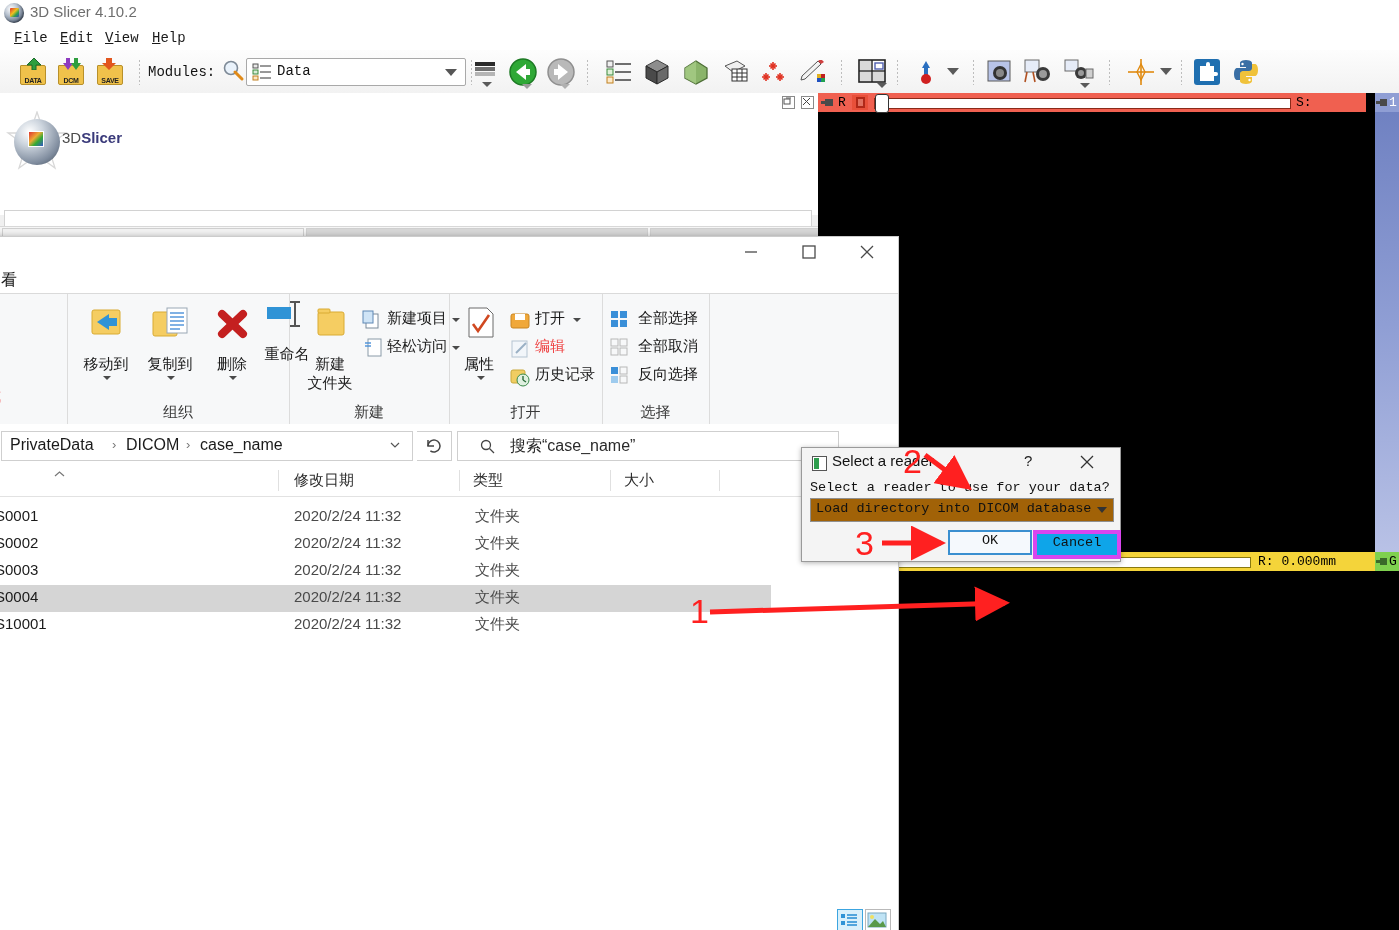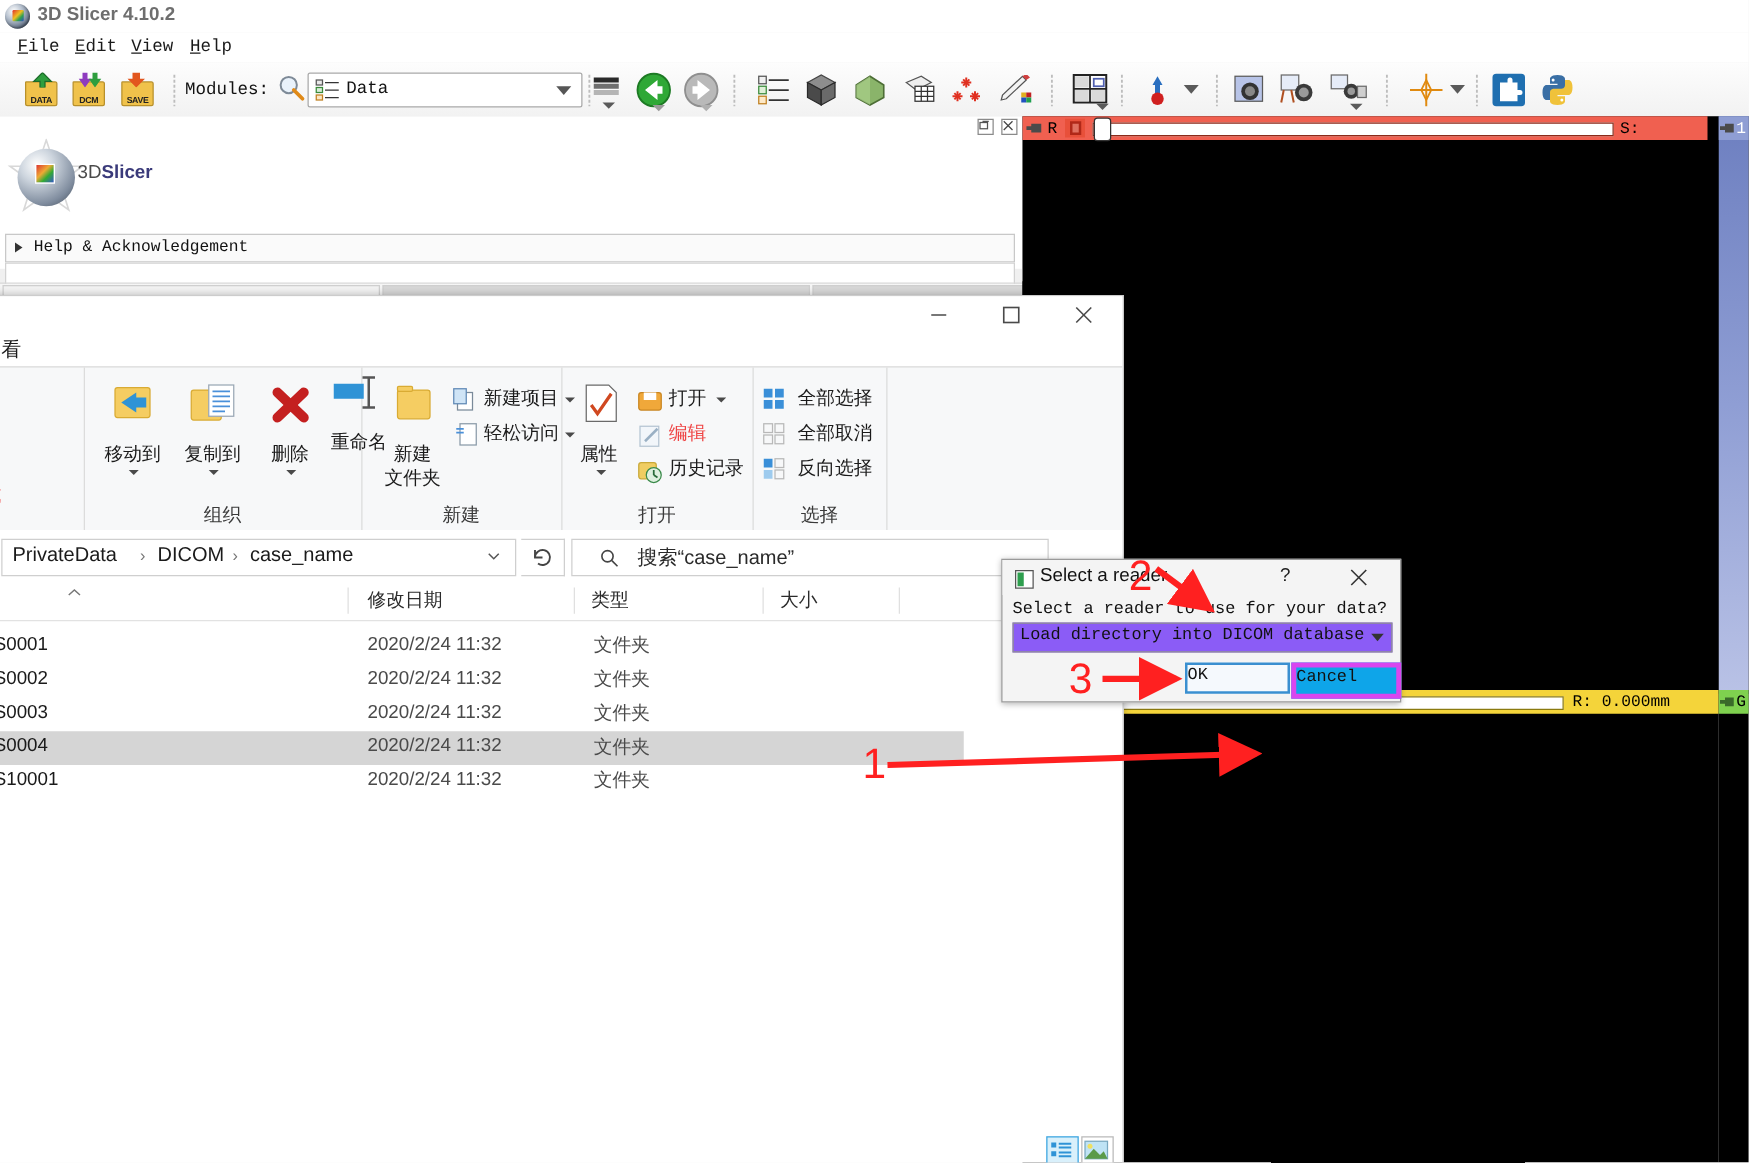--- a/index.html
+++ b/index.html
@@ -7,21 +7,21 @@
     width:1399px;height:930px;overflow:hidden;position:relative;
     background:#ffffff;
     font-family:"Liberation Sans", sans-serif;
     -webkit-font-smoothing:antialiased;
   }
 
   
   #slicer-app{position:absolute;left:0;top:0;width:1399px;height:930px;background:#f0f0f0;}
 
   #slicer-titlebar{position:absolute;left:0;top:0;width:1399px;height:26px;background:#ffffff;}
-  #slicer-titlebar .ttl{position:absolute;left:30px;top:3px;font-size:15px;color:#6e6e6e;font-family:"Liberation Sans",sans-serif;font-weight:bold;}
+  #slicer-titlebar .ttl{position:absolute;left:30px;top:3px;font-size:15px;color:#6e6e6e;font-family:"Liberation Sans",sans-serif;}
   #slicer-logo-small{position:absolute;left:4px;top:3px;width:20px;height:20px;border-radius:50%;
      background:radial-gradient(circle at 35% 30%,#ffffff 0%,#b9c3d0 35%,#5c6b80 75%,#2e3643 100%);
      box-shadow:inset -1px -1px 2px rgba(0,0,0,.4);}
   #slicer-logo-small::after{content:"";position:absolute;left:6px;top:5px;width:9px;height:9px;
      background:linear-gradient(135deg,#e03030 0%,#f0c020 45%,#30a050 70%,#3050c0 100%);border-radius:1px;}
 
   #slicer-menubar{position:absolute;left:0;top:26px;width:1399px;height:24px;background:#ffffff;}
   .menu-item{position:absolute;top:3px;font-size:14px;color:#1a1a1a;
      font-family:"Liberation Mono","DejaVu Sans Mono",monospace;cursor:default;padding:1px 4px;}
   .menu-item span.u{text-decoration:underline;}
@@ -146,26 +146,26 @@
 
   
   #reader-dlg{position:absolute;left:801px;top:447px;width:318px;height:113px;background:#f4f4f4;border:1px solid #9a9a9a;box-shadow:0 1px 5px rgba(0,0,0,.3);}
   #rd-title{position:absolute;left:0;top:0;width:318px;height:28px;background:#f4f4f4;}
   #rd-icon{position:absolute;left:10px;top:8px;width:13px;height:13px;background:#fff;border:1px solid #555;}
   #rd-icon::after{content:"";position:absolute;left:1px;top:1px;width:5px;height:11px;background:#2e9e4e;}
   #rd-ttl{position:absolute;left:30px;top:4px;font-size:15px;color:#111;}
   #rd-q{position:absolute;left:222px;top:4px;font-size:15px;color:#222;}
   #rd-x{position:absolute;left:276px;top:5px;width:18px;height:18px;}
   #rd-msg{position:absolute;left:8px;top:32px;font-size:13.5px;color:#111;font-family:"Liberation Mono","DejaVu Sans Mono",monospace;}
-  #rd-combo{position:absolute;left:8px;top:50px;width:302px;height:22px;background:#8b5cf6;border:1px solid #909090;text-align:center;}
+  #rd-combo{position:absolute;left:8px;top:50px;width:302px;height:22px;background:#a16207;border:1px solid #909090;text-align:center;}
   #rd-combo .t{position:absolute;left:5px;top:2px;font-size:13.5px;color:#111;font-family:"Liberation Mono","DejaVu Sans Mono",monospace;}
   #rd-combo .c{position:absolute;right:6px;top:8px;width:0;height:0;border-left:5px solid transparent;border-right:5px solid transparent;border-top:6px solid #333;}
   .rdbtn{position:absolute;top:82px;height:21px;background:#0ea5e9;border:4px solid #d946ef;}
   .rdbtn.def{border:2px solid #3a8fd0;background:#f5f9fd;}
-  .rdbtn .t{position:absolute;left:0;top:1px;width:100%;font-size:13.5px;color:#111;font-family:"Liberation Mono","DejaVu Sans Mono",monospace;}
+  .rdbtn .t{position:absolute;left:0;top:1px;width:100%;text-align:center;font-size:13.5px;color:#111;font-family:"Liberation Mono","DejaVu Sans Mono",monospace;}
 
   
   .annot-num{position:absolute;font-size:34px;color:#ff2020;font-family:"Liberation Sans",sans-serif;font-weight:400;line-height:1;}
   #annot-svg{position:absolute;left:0;top:0;width:1399px;height:930px;pointer-events:none;}
 </style>
 </head>
 <body>
 
 <div id="slicer-app">
 
@@ -413,24 +413,20 @@
       </span>
     </div>
     <div id="slicer-bigLogo">
       <svg class="star" viewBox="0 0 62 62">
           <polygon points="31,1 38,22 60,22 42,35 49,57 31,44 13,57 20,35 2,22 24,22" fill="none" stroke="#d8d8d8" stroke-width="1.3"></polygon>
         </svg>
       <div class="ball"></div>
         <div class="chip"></div>
     </div>
     <div id="slicer-wordmark">3D<b>Slicer</b></div>
-    <div id="help-ack">
-      <div class="tri"></div>
-      <div class="lbl">Help &amp; Acknowledgement</div>
-    </div>
     <div id="panel-blank"></div>
   </div>
 
   <div id="slicer-statusbar">
     <div class="sb-seg" style="left:2px;width:300px;background:#f2f2f2"></div>
     <div class="sb-seg" style="left:306px;width:340px;background:#d7d7d7"></div>
     <div class="sb-seg" style="left:650px;width:190px;background:#d7d7d7"></div>
   </div>
 
   <div id="view-red">

